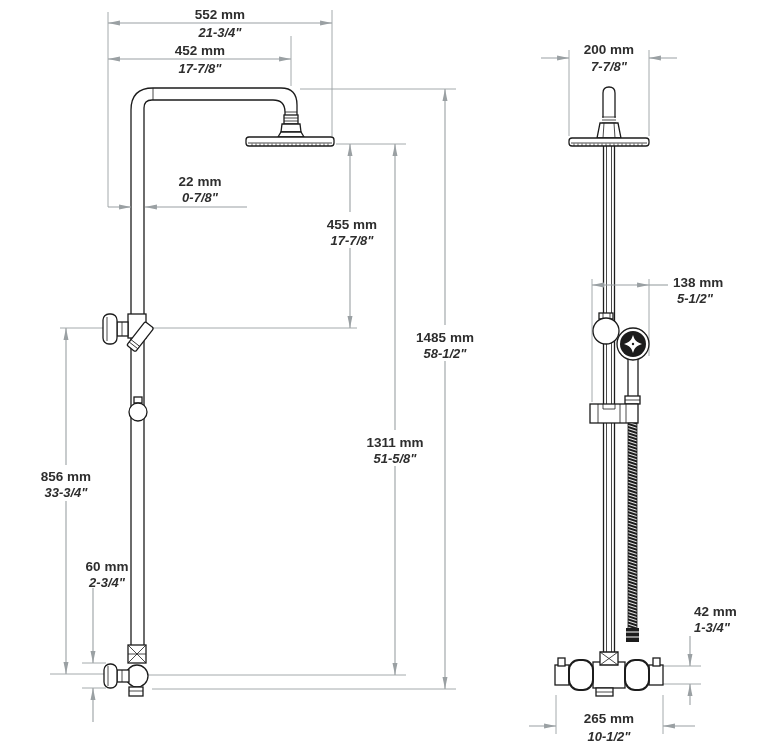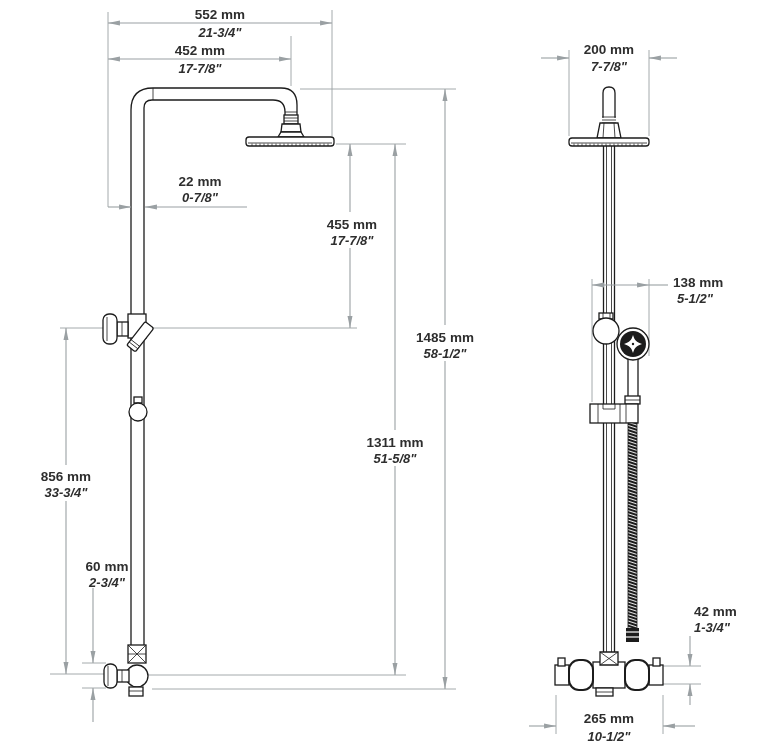--- a/index.html
+++ b/index.html
@@ -1,16 +1,16 @@
 <!DOCTYPE html>
 <html style="--line: #1c1c1c; --dim: #9aa0a3; --text: #2e2e2e; --bg: #ffffff;"><head>
 <meta charset="utf-8">
 <style>
   html,body{margin:0;padding:0;background:#fff;}
-  .stage{position:relative;width:762px;height:751px;background:var(--bg,#ffffff);overflow:hidden;}
+  .stage{position:relative;width:762px;height:751px;background:var(--bg,#ffffff);overflow:hidden;border-radius:30px;}
   svg{display:block;}
   
   .pl{stroke:var(--line,#1c1c1c);stroke-width:1.3;fill:none;stroke-linecap:square;}
   .plf{stroke:var(--line,#1c1c1c);stroke-width:1.3;fill:#ffffff;}
   .plt{stroke:var(--line,#1c1c1c);stroke-width:0.8;fill:none;}
   .plb{stroke:var(--line,#1c1c1c);stroke-width:2;fill:#ffffff;}
   .dark{fill:var(--line,#1c1c1c);stroke:none;}
   
   .dl{stroke:var(--dim,#9aa0a3);stroke-width:1.1;fill:none;}
   .xl{stroke:var(--dim,#9aa0a3);stroke-width:0.9;fill:none;}

